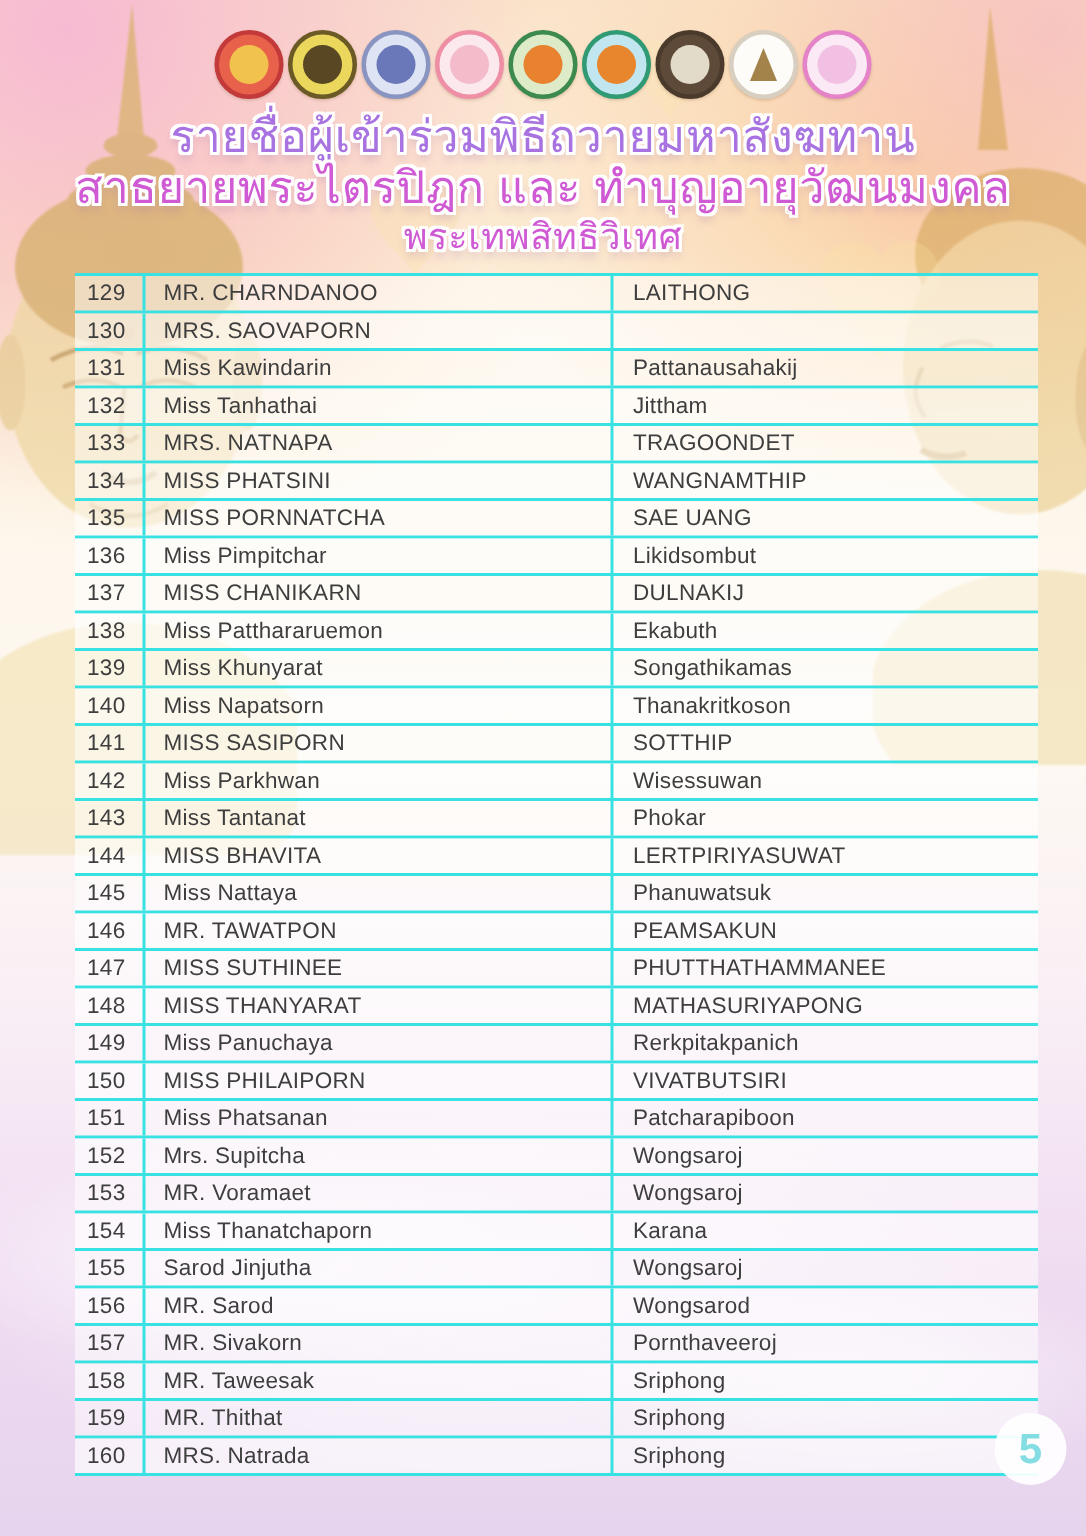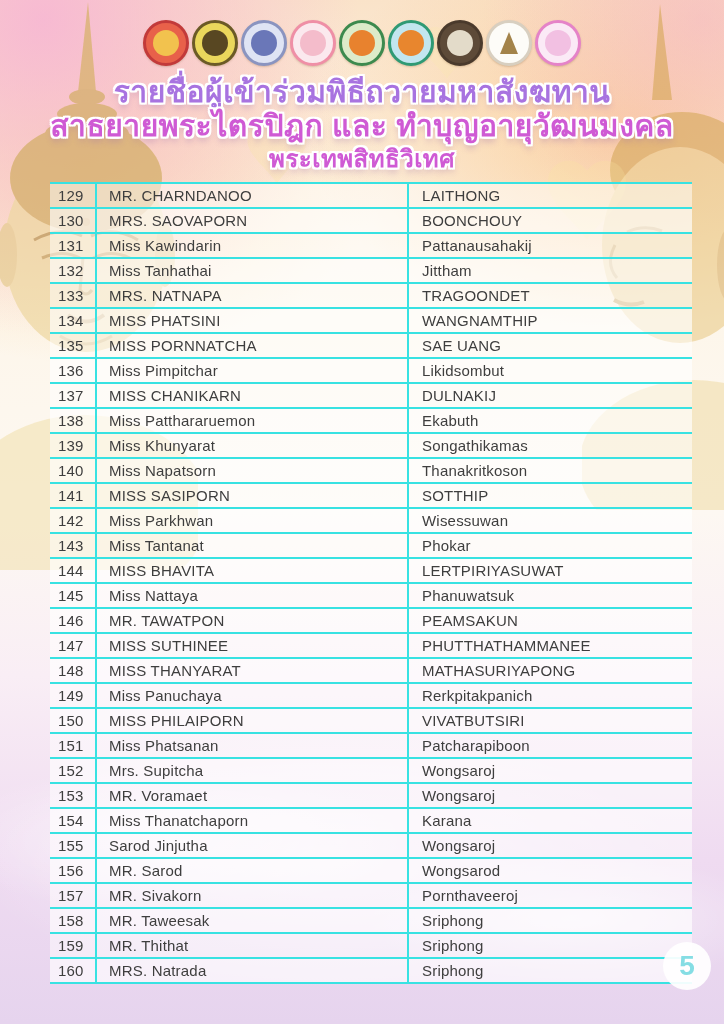--- a/index.html
+++ b/index.html
@@ -25,21 +25,21 @@
   .emblem-row{position:absolute;top:20px;left:0;width:100%;display:flex;
     justify-content:center;gap:3px;}
   .emblem{width:46px;height:46px;border-radius:50%;box-sizing:border-box;
     display:flex;align-items:center;justify-content:center;
     box-shadow:0 1px 2px rgba(120,80,40,.25);}
   .emblem-core{width:26px;height:26px;border-radius:50%;}
   .emblem-core.chedi{width:0;height:0;border-radius:0;border-left:9px solid transparent;
     border-right:9px solid transparent;}
 
   .title-block{position:absolute;top:74px;left:0;width:100%;text-align:center;}
-  .title-line{font-weight:bold;letter-spacing:.5px;
+  .title-line{font-weight:normal;letter-spacing:.5px;
     text-shadow:-2px -2px 0 #fff,2px -2px 0 #fff,-2px 2px 0 #fff,2px 2px 0 #fff,
       0 -2px 0 #fff,0 2px 0 #fff,-2px 0 0 #fff,2px 0 0 #fff,0 5px 6px rgba(160,110,170,.45);}
   .title-line.l1{font-size:30px;line-height:35px;color:var(--title-purple,#a873e0);}
   .title-line.l2{font-size:30px;line-height:34px;color:var(--title-pink,#cf5ad4);}
   .title-line.l3{font-size:24px;line-height:32px;color:var(--title-pink,#cf5ad4);}
 
   .table{position:absolute;left:50px;top:182px;width:642px;
     border-top:2px solid var(--cyan,#38e2e2);}
   .row{display:flex;height:25px;box-sizing:border-box;
     border-bottom:2px solid var(--cyan,#38e2e2);
@@ -146,21 +146,20 @@
 
   <div class="table">
       <div class="row">
         <div class="cell cell-no">129</div>
         <div class="cell cell-first">MR. CHARNDANOO</div>
         <div class="cell cell-last">LAITHONG</div>
       </div>
       <div class="row">
         <div class="cell cell-no">130</div>
         <div class="cell cell-first">MRS. SAOVAPORN</div>
-        <div class="cell cell-last">BOONCHOUY</div>
       </div>
       <div class="row">
         <div class="cell cell-no">131</div>
         <div class="cell cell-first">Miss Kawindarin</div>
         <div class="cell cell-last">Pattanausahakij</div>
       </div>
       <div class="row">
         <div class="cell cell-no">132</div>
         <div class="cell cell-first">Miss Tanhathai</div>
         <div class="cell cell-last">Jittham</div>

